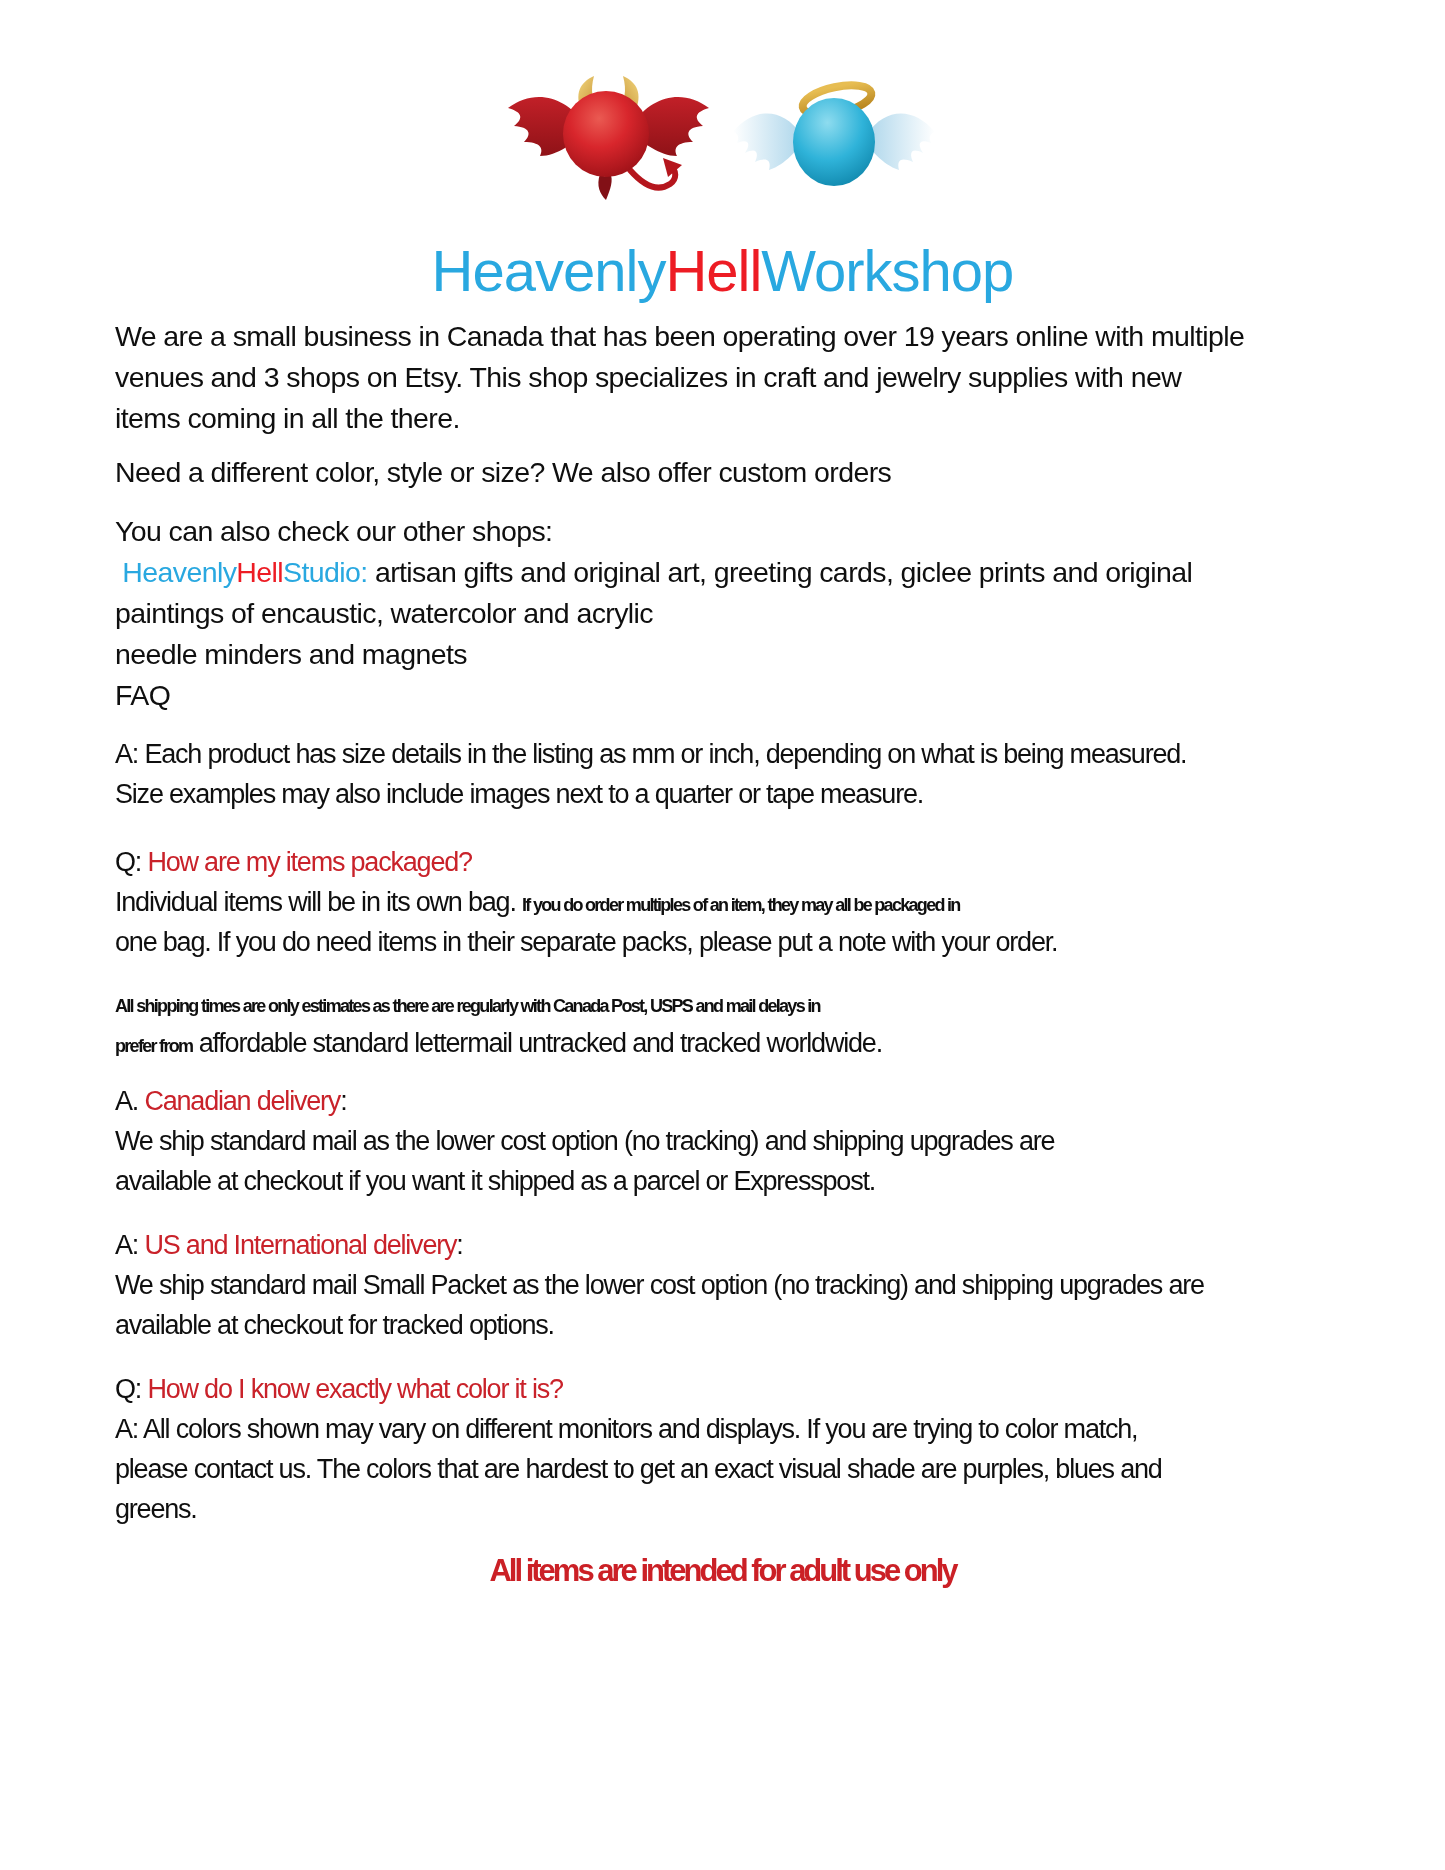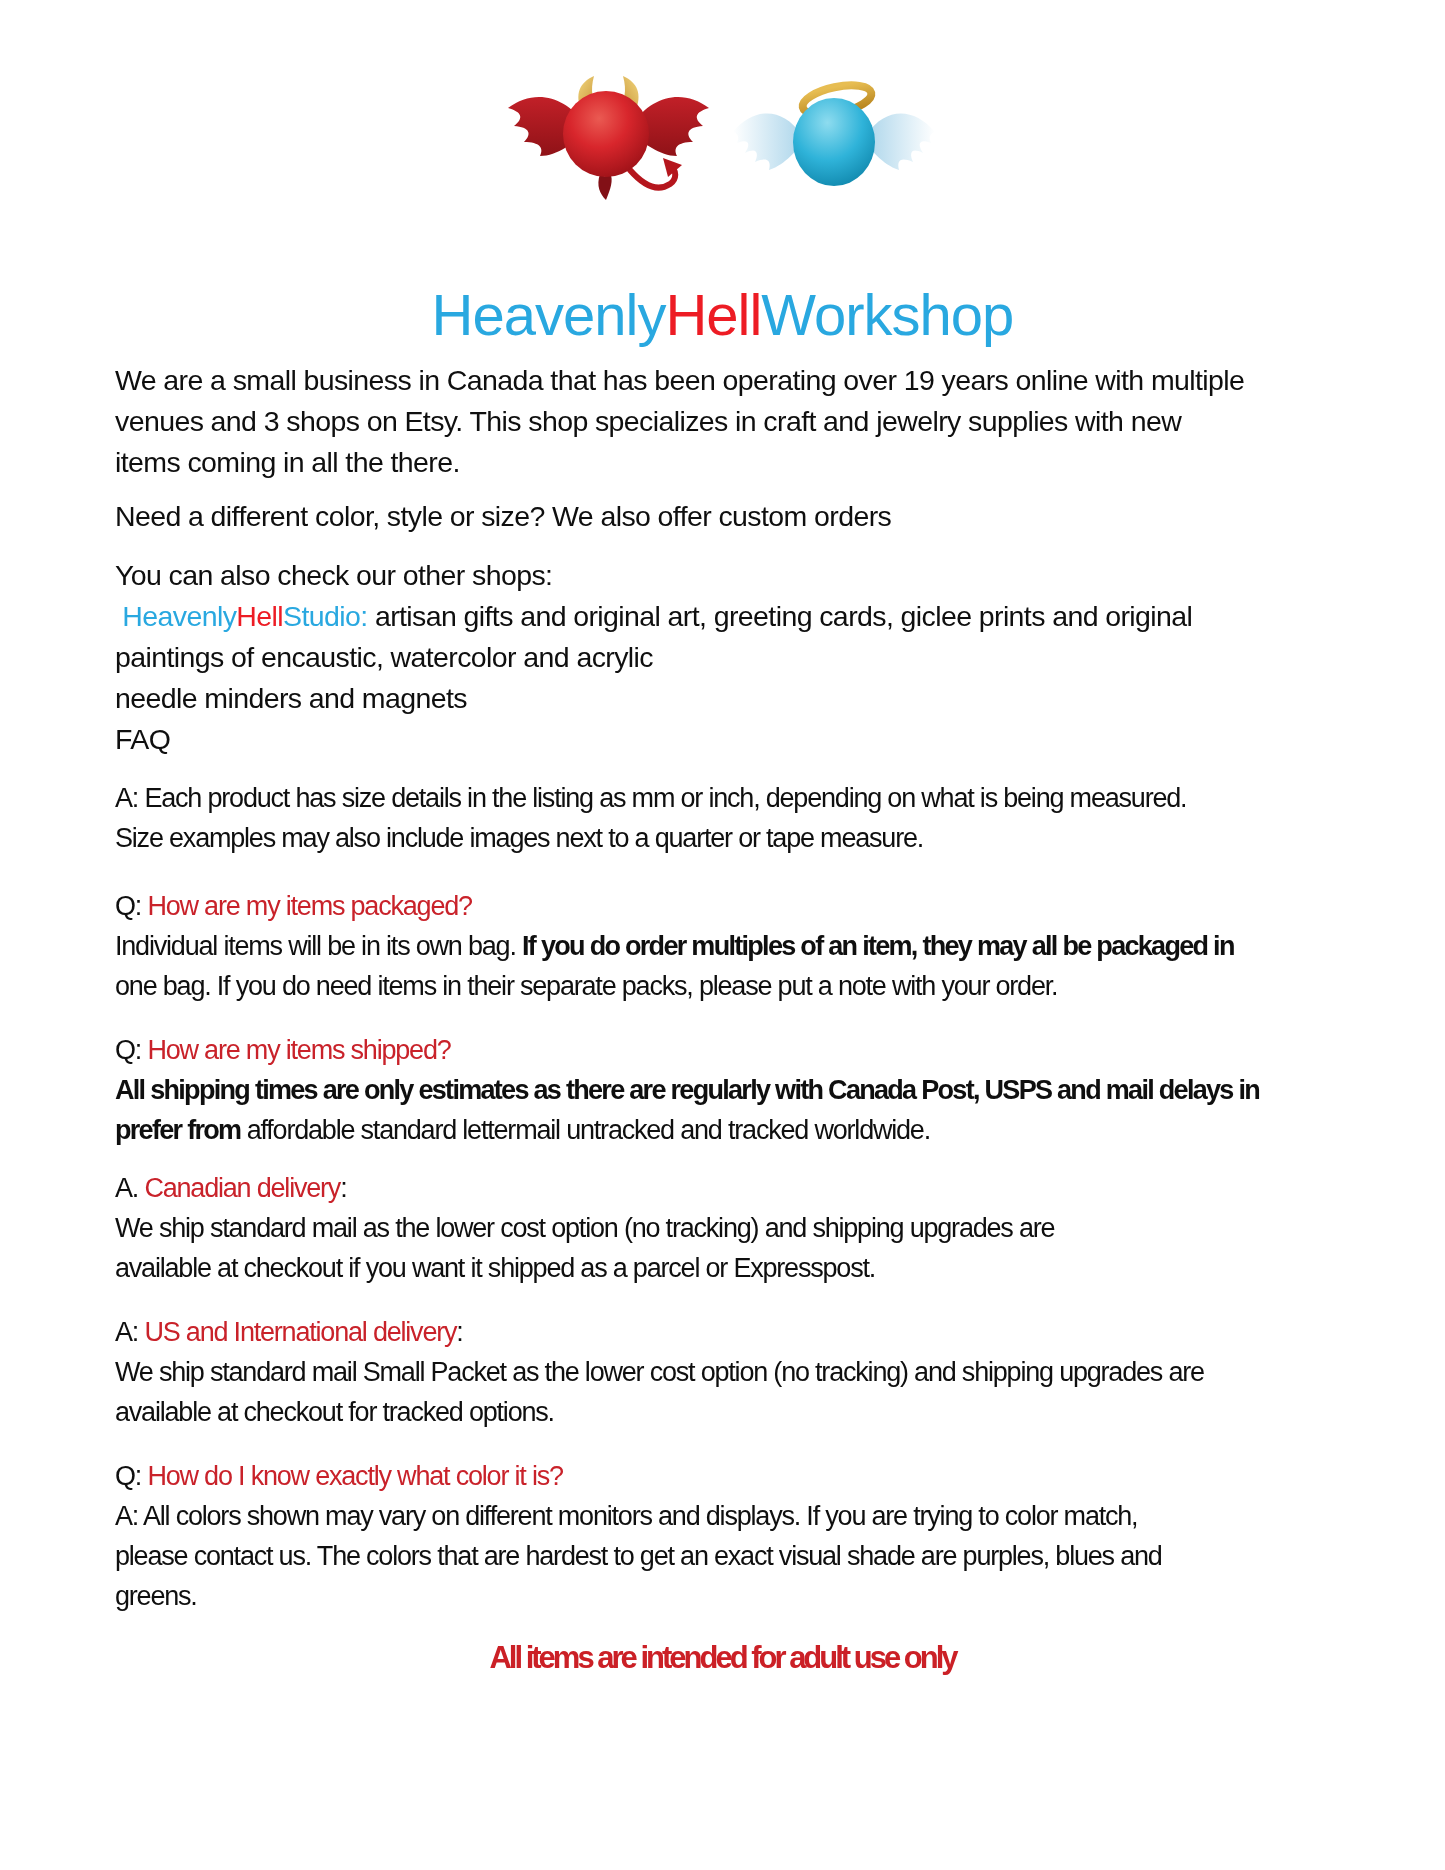--- a/index.html
+++ b/index.html
@@ -13,21 +13,21 @@
   }
   .logo-row{
     padding-top:76px;
     height:124px;
     display:flex;
     justify-content:center;
     align-items:flex-start;
     gap:18px;
   }
   .title{
-    margin:84px 0 0 0;
+    margin:40px 0 0 0;
     text-align:center;
     font-size:58px;
     font-weight:400;
     letter-spacing:-1px;
     line-height:62px;
   }
   .t-blue{color:#29a8e0;}
   .t-red{color:#ed1c24;}
   .doc{
     margin:16px 0 0 115px;
@@ -41,21 +41,21 @@
   .ln{
     line-height:36px;
     min-height:36px;
     white-space:pre;
   }
   .seg{white-space:pre;}
   .reg{font-size:28.5px;letter-spacing:-0.6px;color:#0f0f0f;}
   .reg-blue{font-size:28.5px;letter-spacing:-0.6px;color:#29a8e0;}
   .reg-red{font-size:28.5px;letter-spacing:-0.6px;color:#ed1c24;}
   .nar{font-size:27px;letter-spacing:-1.2px;color:#0f0f0f;}
-  .nar-bold{font-size:27px;letter-spacing:-1.7px;font-weight:700;color:#0f0f0f;}
+  .nar-bold{font-size:18px;letter-spacing:-1.7px;font-weight:700;color:#0f0f0f;}
   .nar-red{font-size:27px;letter-spacing:-1.2px;color:#c9222a;}
   .footer-line{
     margin-top:22px;
     width:100%;
     text-align:center;
     font-size:31px;
     font-weight:700;
     letter-spacing:-3px;
     color:#cb2026;
   }
@@ -147,21 +147,20 @@
       <div class="para g-m">
         <div class="ln"><span class="seg nar">A: Each product has size details in the listing as mm or inch, depending on what is being measured.</span></div>
         <div class="ln"><span class="seg nar">Size examples may also include images next to a quarter or tape measure.</span></div>
       </div>
       <div class="para g-x">
         <div class="ln"><span class="seg nar">Q: </span><span class="seg nar-red">How are my items packaged?</span></div>
         <div class="ln"><span class="seg nar">Individual items will be in its own bag. </span><span class="seg nar-bold">If you do order multiples of an item, they may all be packaged in</span></div>
         <div class="ln"><span class="seg nar">one bag. If you do need items in their separate packs, please put a note with your order.</span></div>
       </div>
       <div class="para g-l">
-        <div class="ln"><span class="seg nar">Q: </span><span class="seg nar-red">How are my items shipped?</span></div>
         <div class="ln"><span class="seg nar-bold">All shipping times are only estimates as there are regularly with Canada Post, USPS and mail delays in</span></div>
         <div class="ln"><span class="seg nar-bold">prefer from</span><span class="seg nar"> affordable standard lettermail untracked and tracked worldwide.</span></div>
       </div>
       <div class="para g-m">
         <div class="ln"><span class="seg nar">A. </span><span class="seg nar-red">Canadian delivery</span><span class="seg nar">:</span></div>
         <div class="ln"><span class="seg nar">We ship standard mail as the lower cost option (no tracking) and shipping upgrades are</span></div>
         <div class="ln"><span class="seg nar">available at checkout if you want it shipped as a parcel or Expresspost.</span></div>
       </div>
       <div class="para g-l">
         <div class="ln"><span class="seg nar">A: </span><span class="seg nar-red">US and International delivery</span><span class="seg nar">:</span></div>

